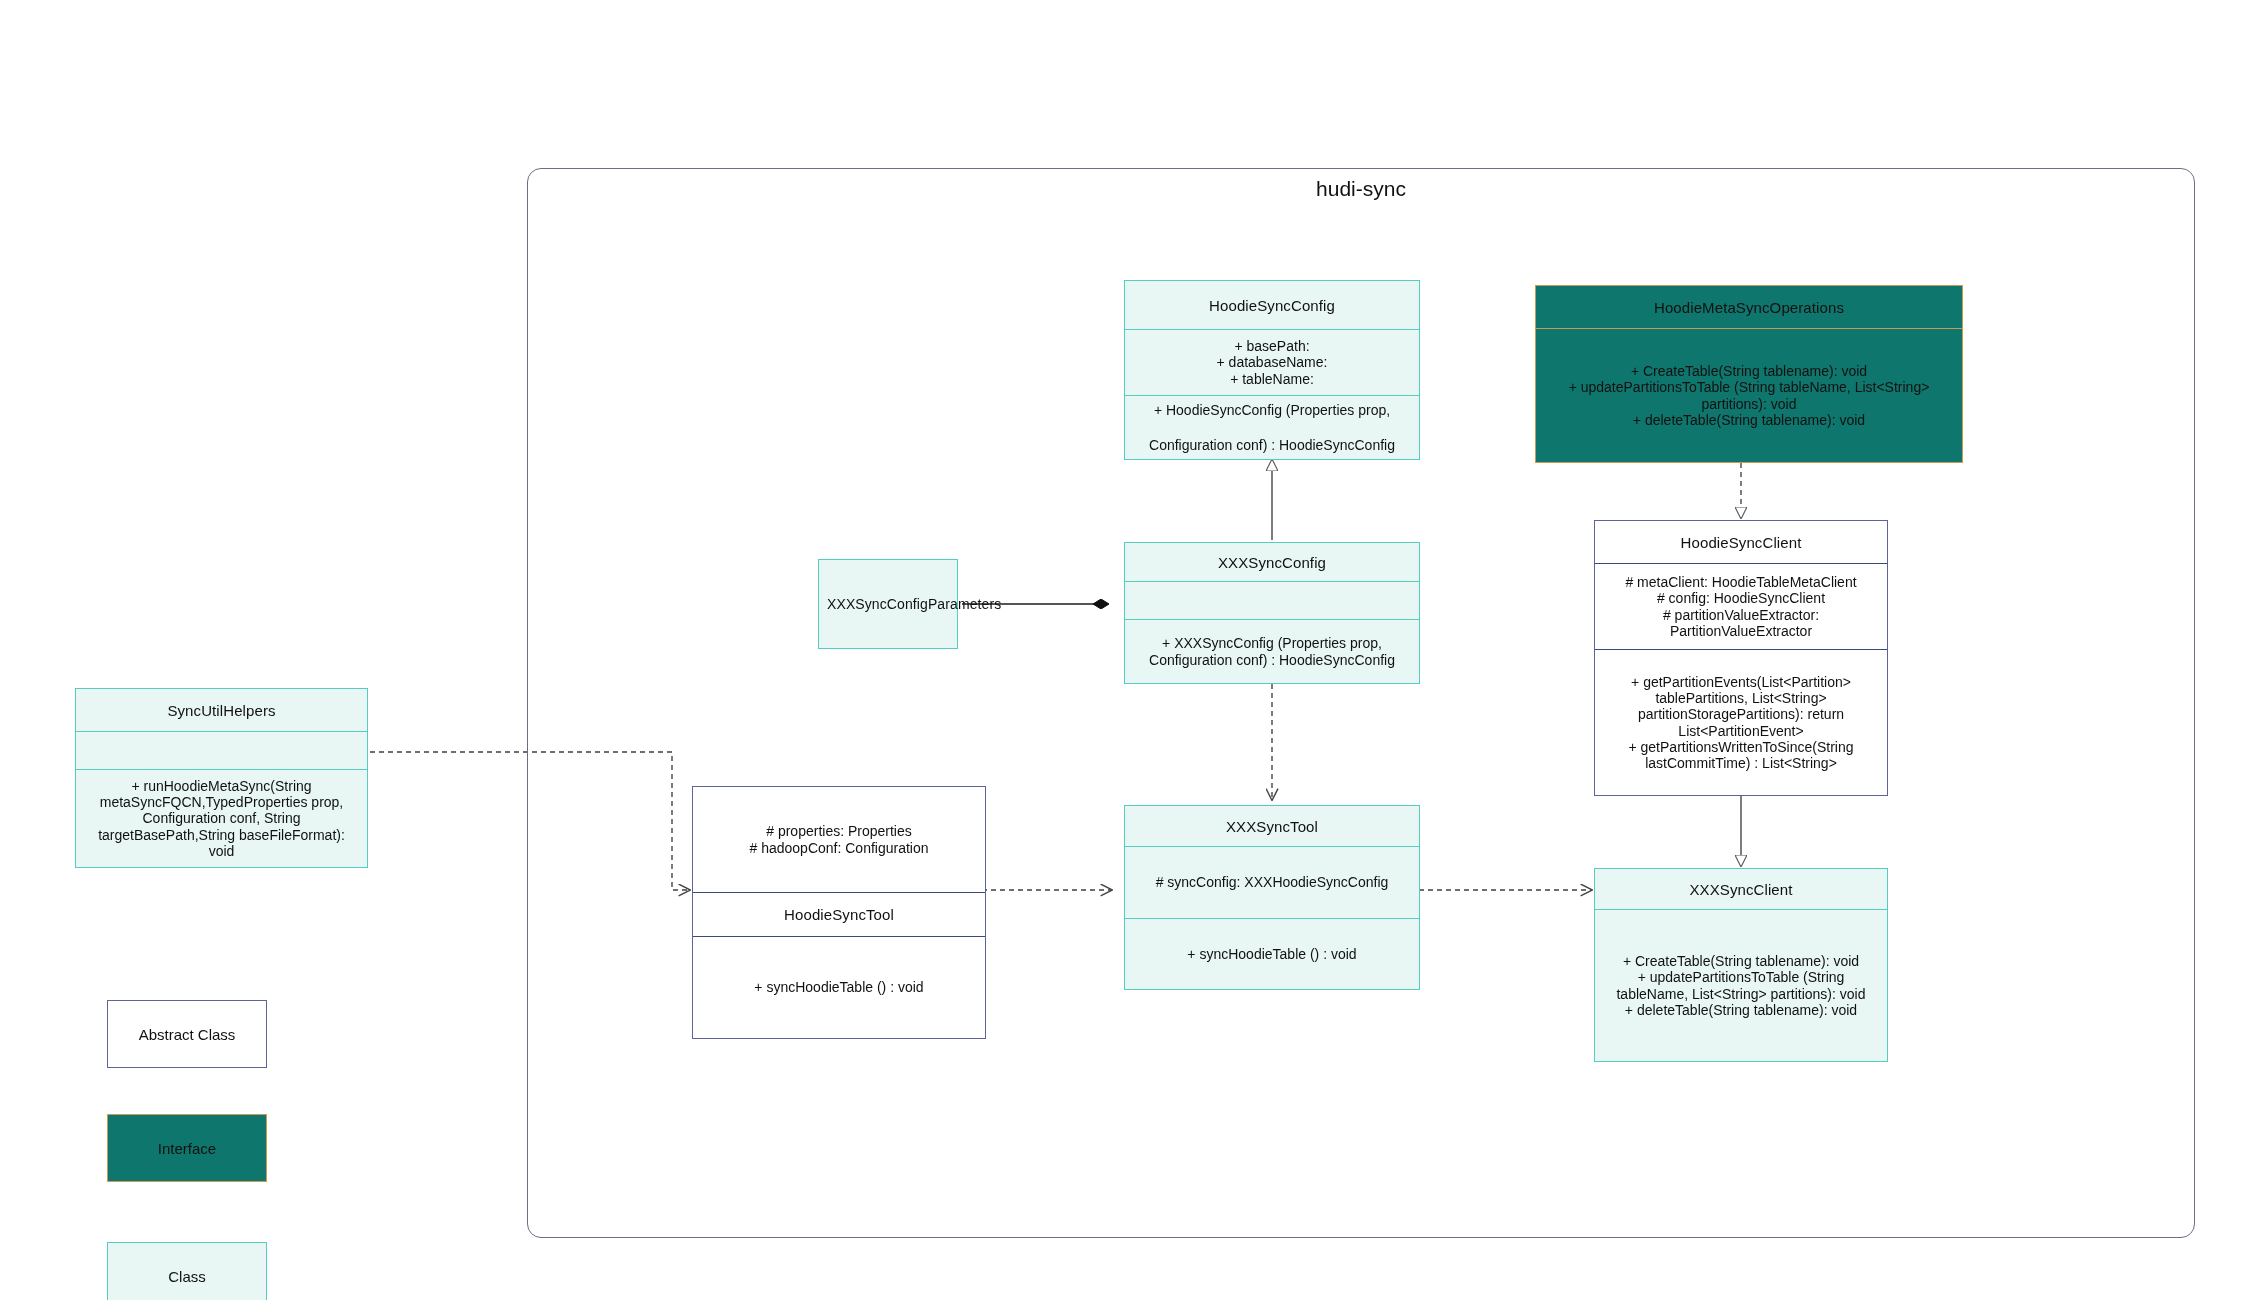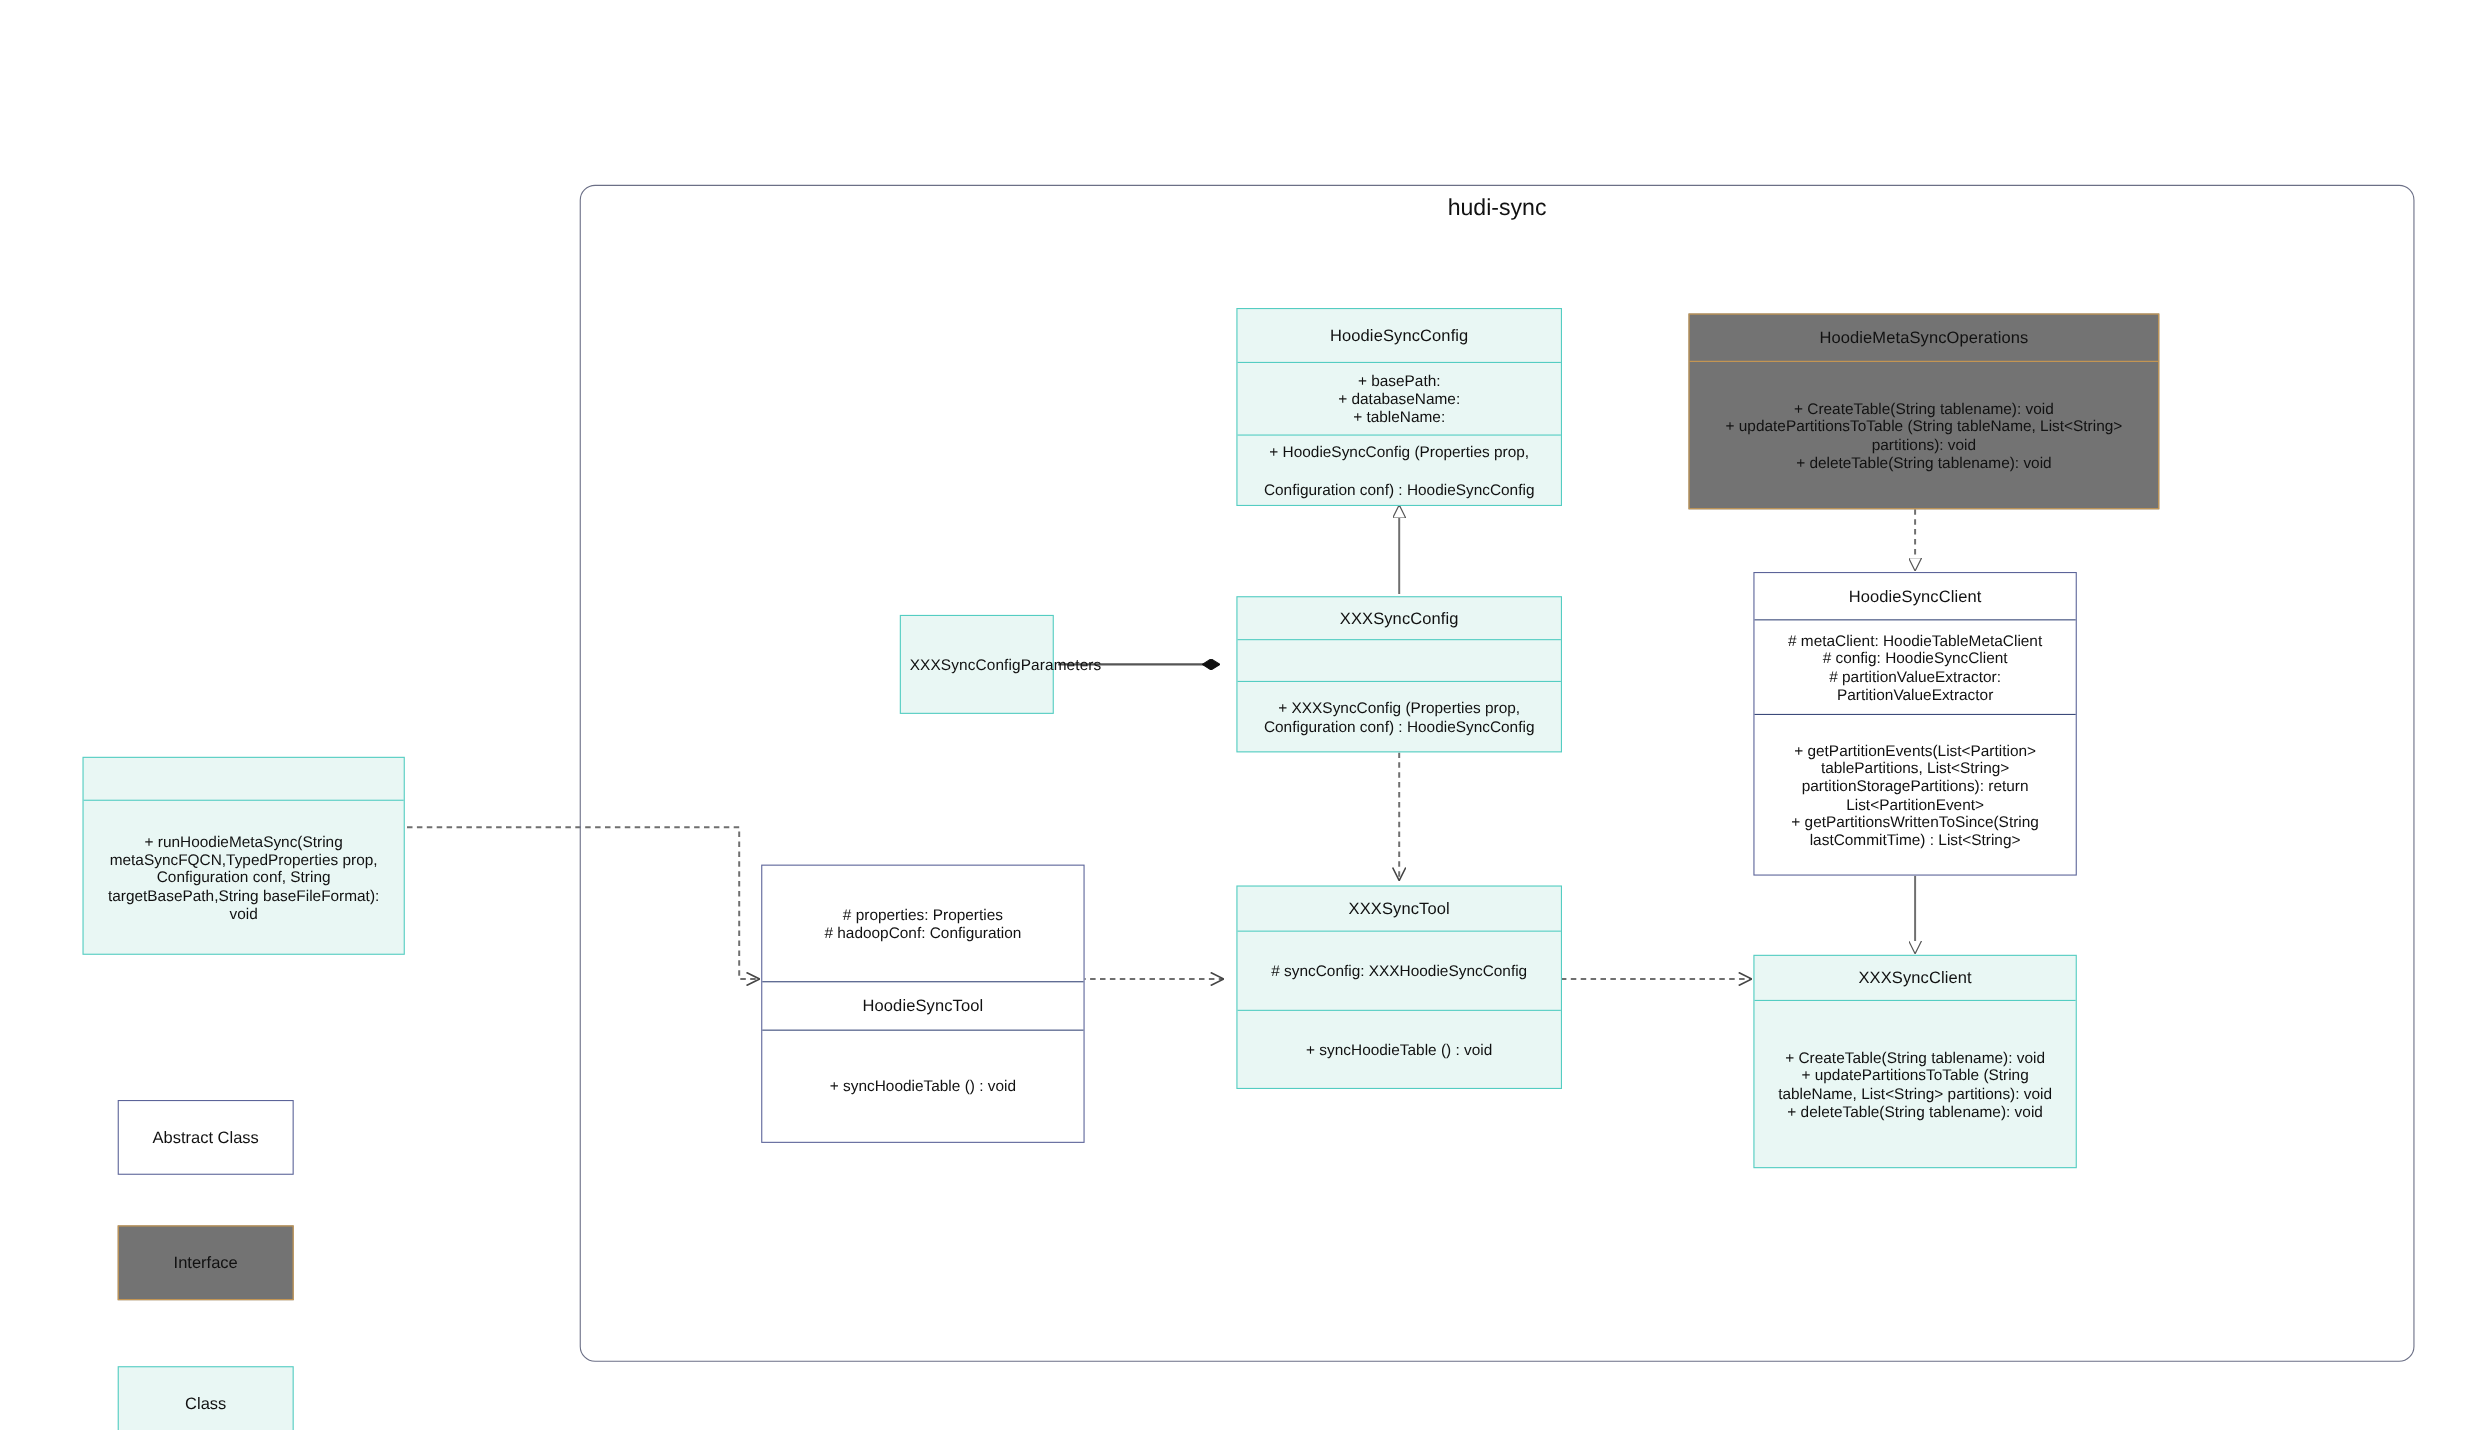--- a/index.html
+++ b/index.html
@@ -68,21 +68,21 @@
 
   
   .k-abstract {
     background: #ffffff;
     border: 1.4px solid #5c6499;
   }
   .k-abstract .sec + .sec { border-top: 1.4px solid #3b4a7a; }
 
   
   .k-interface {
-    background: #737373;
+    background: #0f766e;
     border: 1.4px solid #cc9a50;
   }
   .k-interface .sec + .sec { border-top: 1.4px solid #cc9a50; }
 
   
   #package-frame {
     position: absolute;
     left: 527px;
     top: 168px;
     width: 1668px;
@@ -234,20 +234,23 @@
       <span class="ln">+   getPartitionEvents(List&lt;Partition&gt;</span>
       <span class="ln">tablePartitions, List&lt;String&gt;</span>
       <span class="ln">partitionStoragePartitions): return</span>
       <span class="ln">List&lt;PartitionEvent&gt;</span>
       <span class="ln">+   getPartitionsWrittenToSince(String</span>
       <span class="ln">lastCommitTime) : List&lt;String&gt;</span>
     </div>
   </div>
 
   <div class="umlbox k-class" style="left:75px; top:688px; width:293px; height:180px;">
+    <div class="sec title" style="height:42px;">
+      <span class="ln">SyncUtilHelpers</span>
+    </div>
     <div class="sec body" style="height:38px;"></div>
     <div class="sec body" style="flex:1;">
       <span class="ln">+      runHoodieMetaSync(String</span>
       <span class="ln">metaSyncFQCN,TypedProperties prop,</span>
       <span class="ln">Configuration conf, String</span>
       <span class="ln">targetBasePath,String baseFileFormat): void</span>
     </div>
   </div>
 
   <div class="umlbox k-abstract" style="left:692px; top:786px; width:294px; height:253px;">

